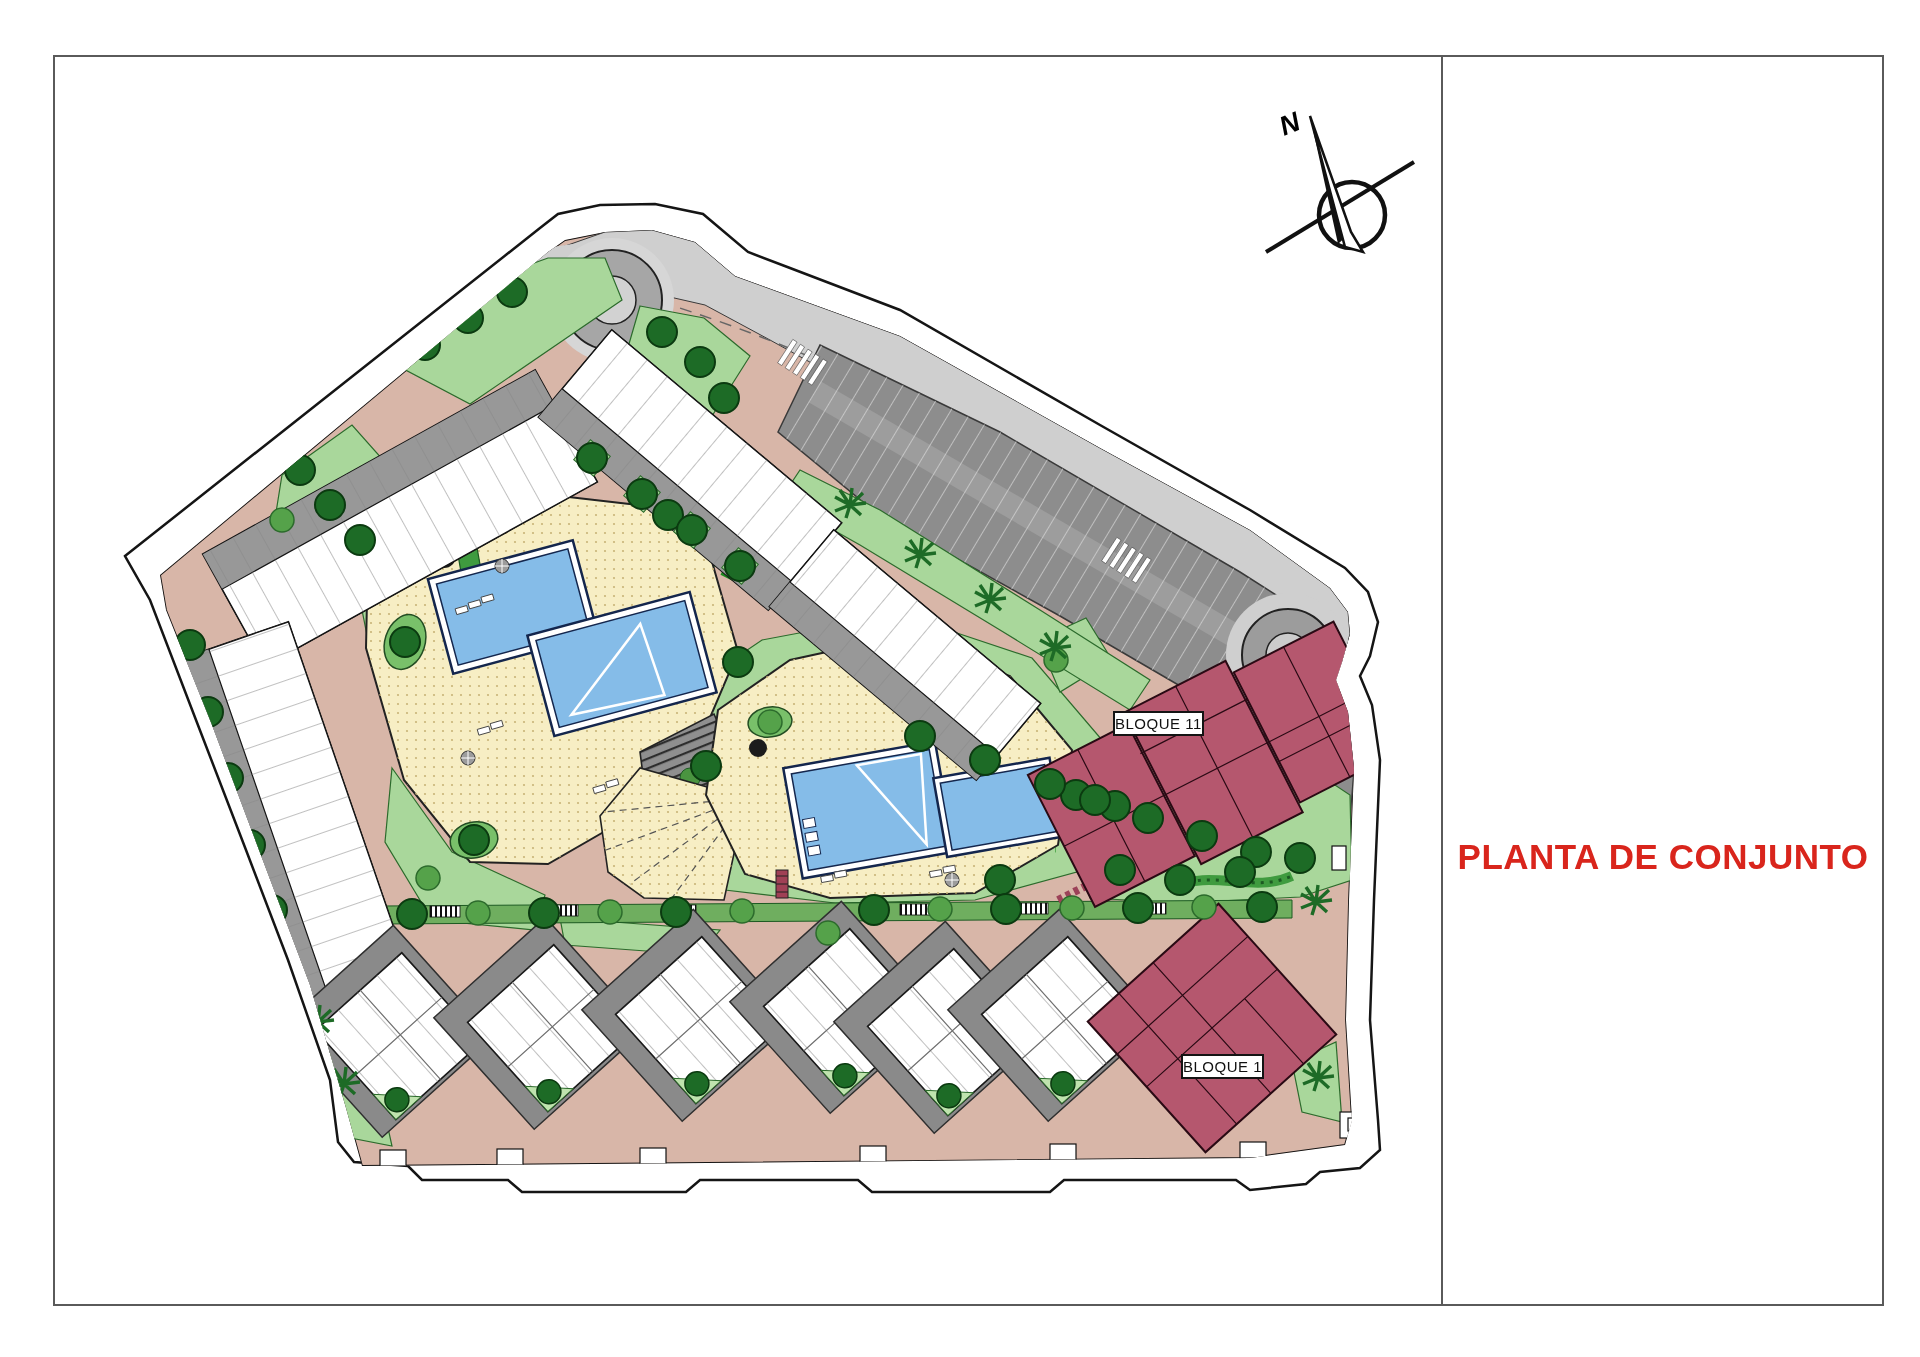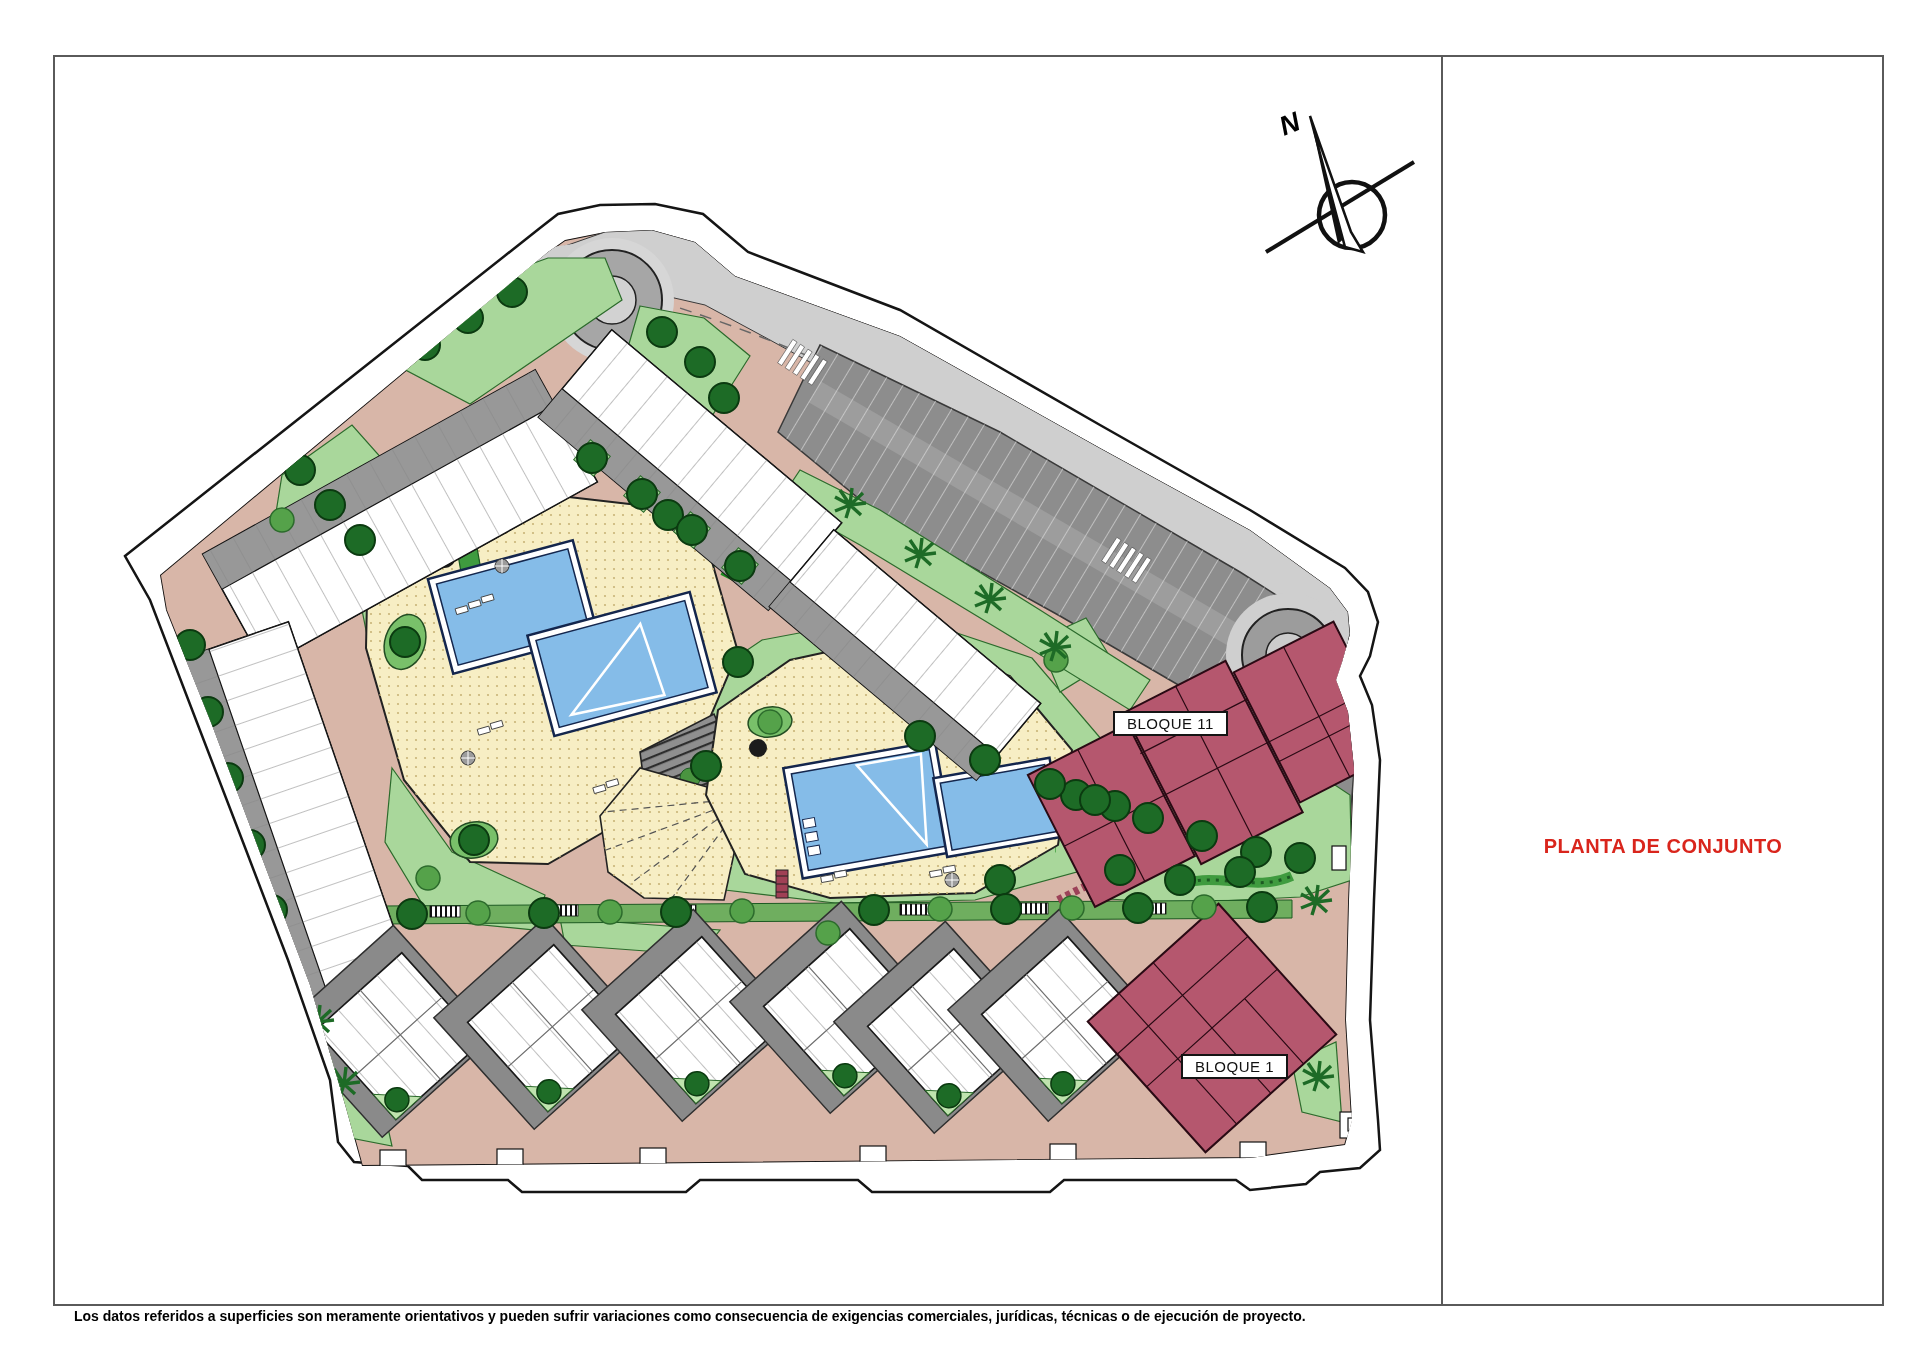--- a/index.html
+++ b/index.html
@@ -6,23 +6,23 @@
     --title-red:#d9251c; --building-maroon:#b5576e; --green:#a9d79b; --path-tan:#d8b6a8;
     --deck-yellow:#f7eec4; --pool-blue:#85bce8; --road-light:#cfcfcf; --parking-gray:#8d8d8d;
   }
   html,body{margin:0;padding:0;background:#ffffff;}
   .sheet{position:relative;width:1920px;height:1357px;background:#fff;overflow:hidden;
          font-family:"Liberation Sans", sans-serif;}
   .frame{position:absolute;left:53px;top:55px;width:1827px;height:1247px;border:2px solid #5a5a5a;}
   .divider{position:absolute;left:1441px;top:55px;width:0;height:1249px;border-left:2px solid #5a5a5a;}
   .plan-svg{position:absolute;left:0;top:0;}
   .bloque-label{position:absolute;background:#ffffff;border:2px solid #141414;color:#111;
-    font-size:15px;font-weight:500;padding:2px 12px;white-space:nowrap;letter-spacing:.5px;}
+    font-size:15px;font-weight:500;padding:2px 0;white-space:nowrap;letter-spacing:.5px;}
   .title-block{position:absolute;left:1445px;top:832px;width:436px;text-align:center;
-    color:var(--title-red);font-weight:bold;font-size:20px;line-height:1.45;letter-spacing:.5px;}
+    color:var(--title-red);font-weight:bold;font-size:35px;line-height:1.45;letter-spacing:.5px;}
   .disclaimer{position:absolute;left:74px;top:1308px;color:#000;font-weight:bold;font-size:14px;
     line-height:1.22;white-space:nowrap;}
   .fill-tan{fill:var(--path-tan);} .fill-green{fill:var(--green);} .fill-deck{fill:var(--deck-yellow);}
   .fill-pool{fill:var(--pool-blue);} .fill-roadlight{fill:var(--road-light);}
   .fill-parking{fill:var(--parking-gray);} .fill-maroon{fill:var(--building-maroon);}
 </style>
 </head>
 <body>
 
 <div class="sheet">
@@ -379,16 +379,15 @@
 <div class="divider"></div>
 
 <div class="bloque-label" style="left:1113px;top:711px;">BLOQUE 11</div>
 <div class="bloque-label" style="left:1181px;top:1006px;margin-top:48px;">BLOQUE 1</div>
 
 <div class="title-block">
   <div>PLANTA DE CONJUNTO</div>
 </div>
 
 <div class="disclaimer">
-  <div>Los datos referidos a superficies son meramente orientativos y pueden sufrir variaciones como consecuencia de exigencias comerciales, jurídicas, técnicas o de ejecución de proyecto.</div>
 </div>
 
 </div>
 
 </body></html>

